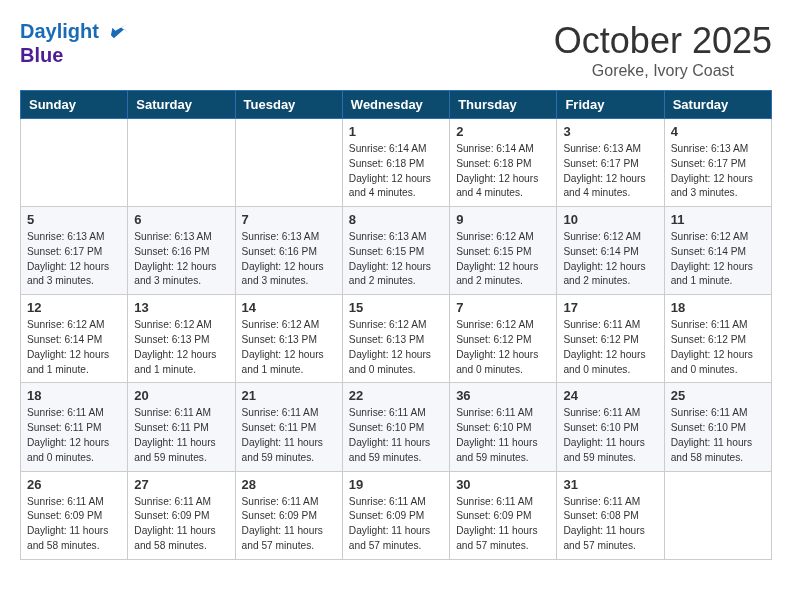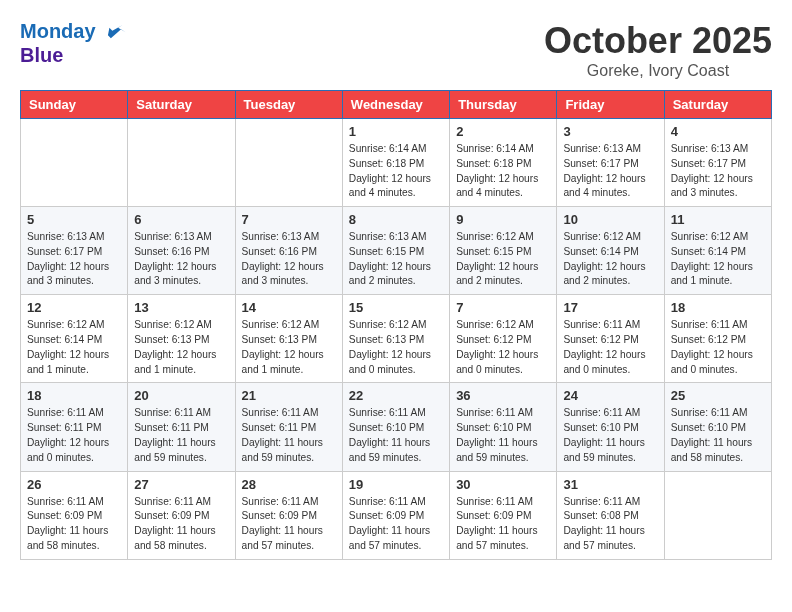--- a/index.html
+++ b/index.html
@@ -23,34 +23,34 @@
     .logo-icon {
       width: 28px;
       height: 28px;
       margin-left: 4px;
     }
     .title-block {
       text-align: right;
     }
     .month-title {
       font-size: 36px;
-      font-weight: bold;
+      font-weight: normal;
       color: #333;
     }
     .subtitle {
       font-size: 16px;
       color: #555;
       text-align: center;
     }
     table {
       width: 100%;
       border-collapse: collapse;
     }
     thead tr th {
-      background: #ef4444;
+      background: #0c4a6e;
       color: #fff;
       font-size: 13px;
       font-weight: bold;
       padding: 6px 8px;
       text-align: left;
       border: 1px solid #2a6db5;
     }
     tbody tr td {
       border: 1px solid #ccc;
       vertical-align: top;
@@ -79,21 +79,21 @@
       background: #fff !important;
     }
   </style>
 </head>
 <body>
 
 <div class="header">
   <div class="logo">
     <div>
       <div style="font-size:20px;font-weight:bold;color:#333;line-height:1.1;">
-        <span style="color:#1a6bb5;">Monday</span>
+        <span style="color:#1a6bb5;">Daylight</span>
         <svg class="logo-icon" viewBox="0 0 30 30" style="display:inline-block;vertical-align:middle;width:22px;height:22px;">
           <polygon points="8,22 22,10 28,14 18,8 24,4 10,12 6,8 4,18" fill="#1a6bb5"></polygon>
         </svg>
       </div>
       <div style="font-size:20px;font-weight:bold;color:#4c1d95;line-height:1.1;">Blue</div>
     </div>
   </div>
   <div class="title-block">
     <div class="month-title">October 2025</div>
     <div class="subtitle">Goreke, Ivory Coast</div>

